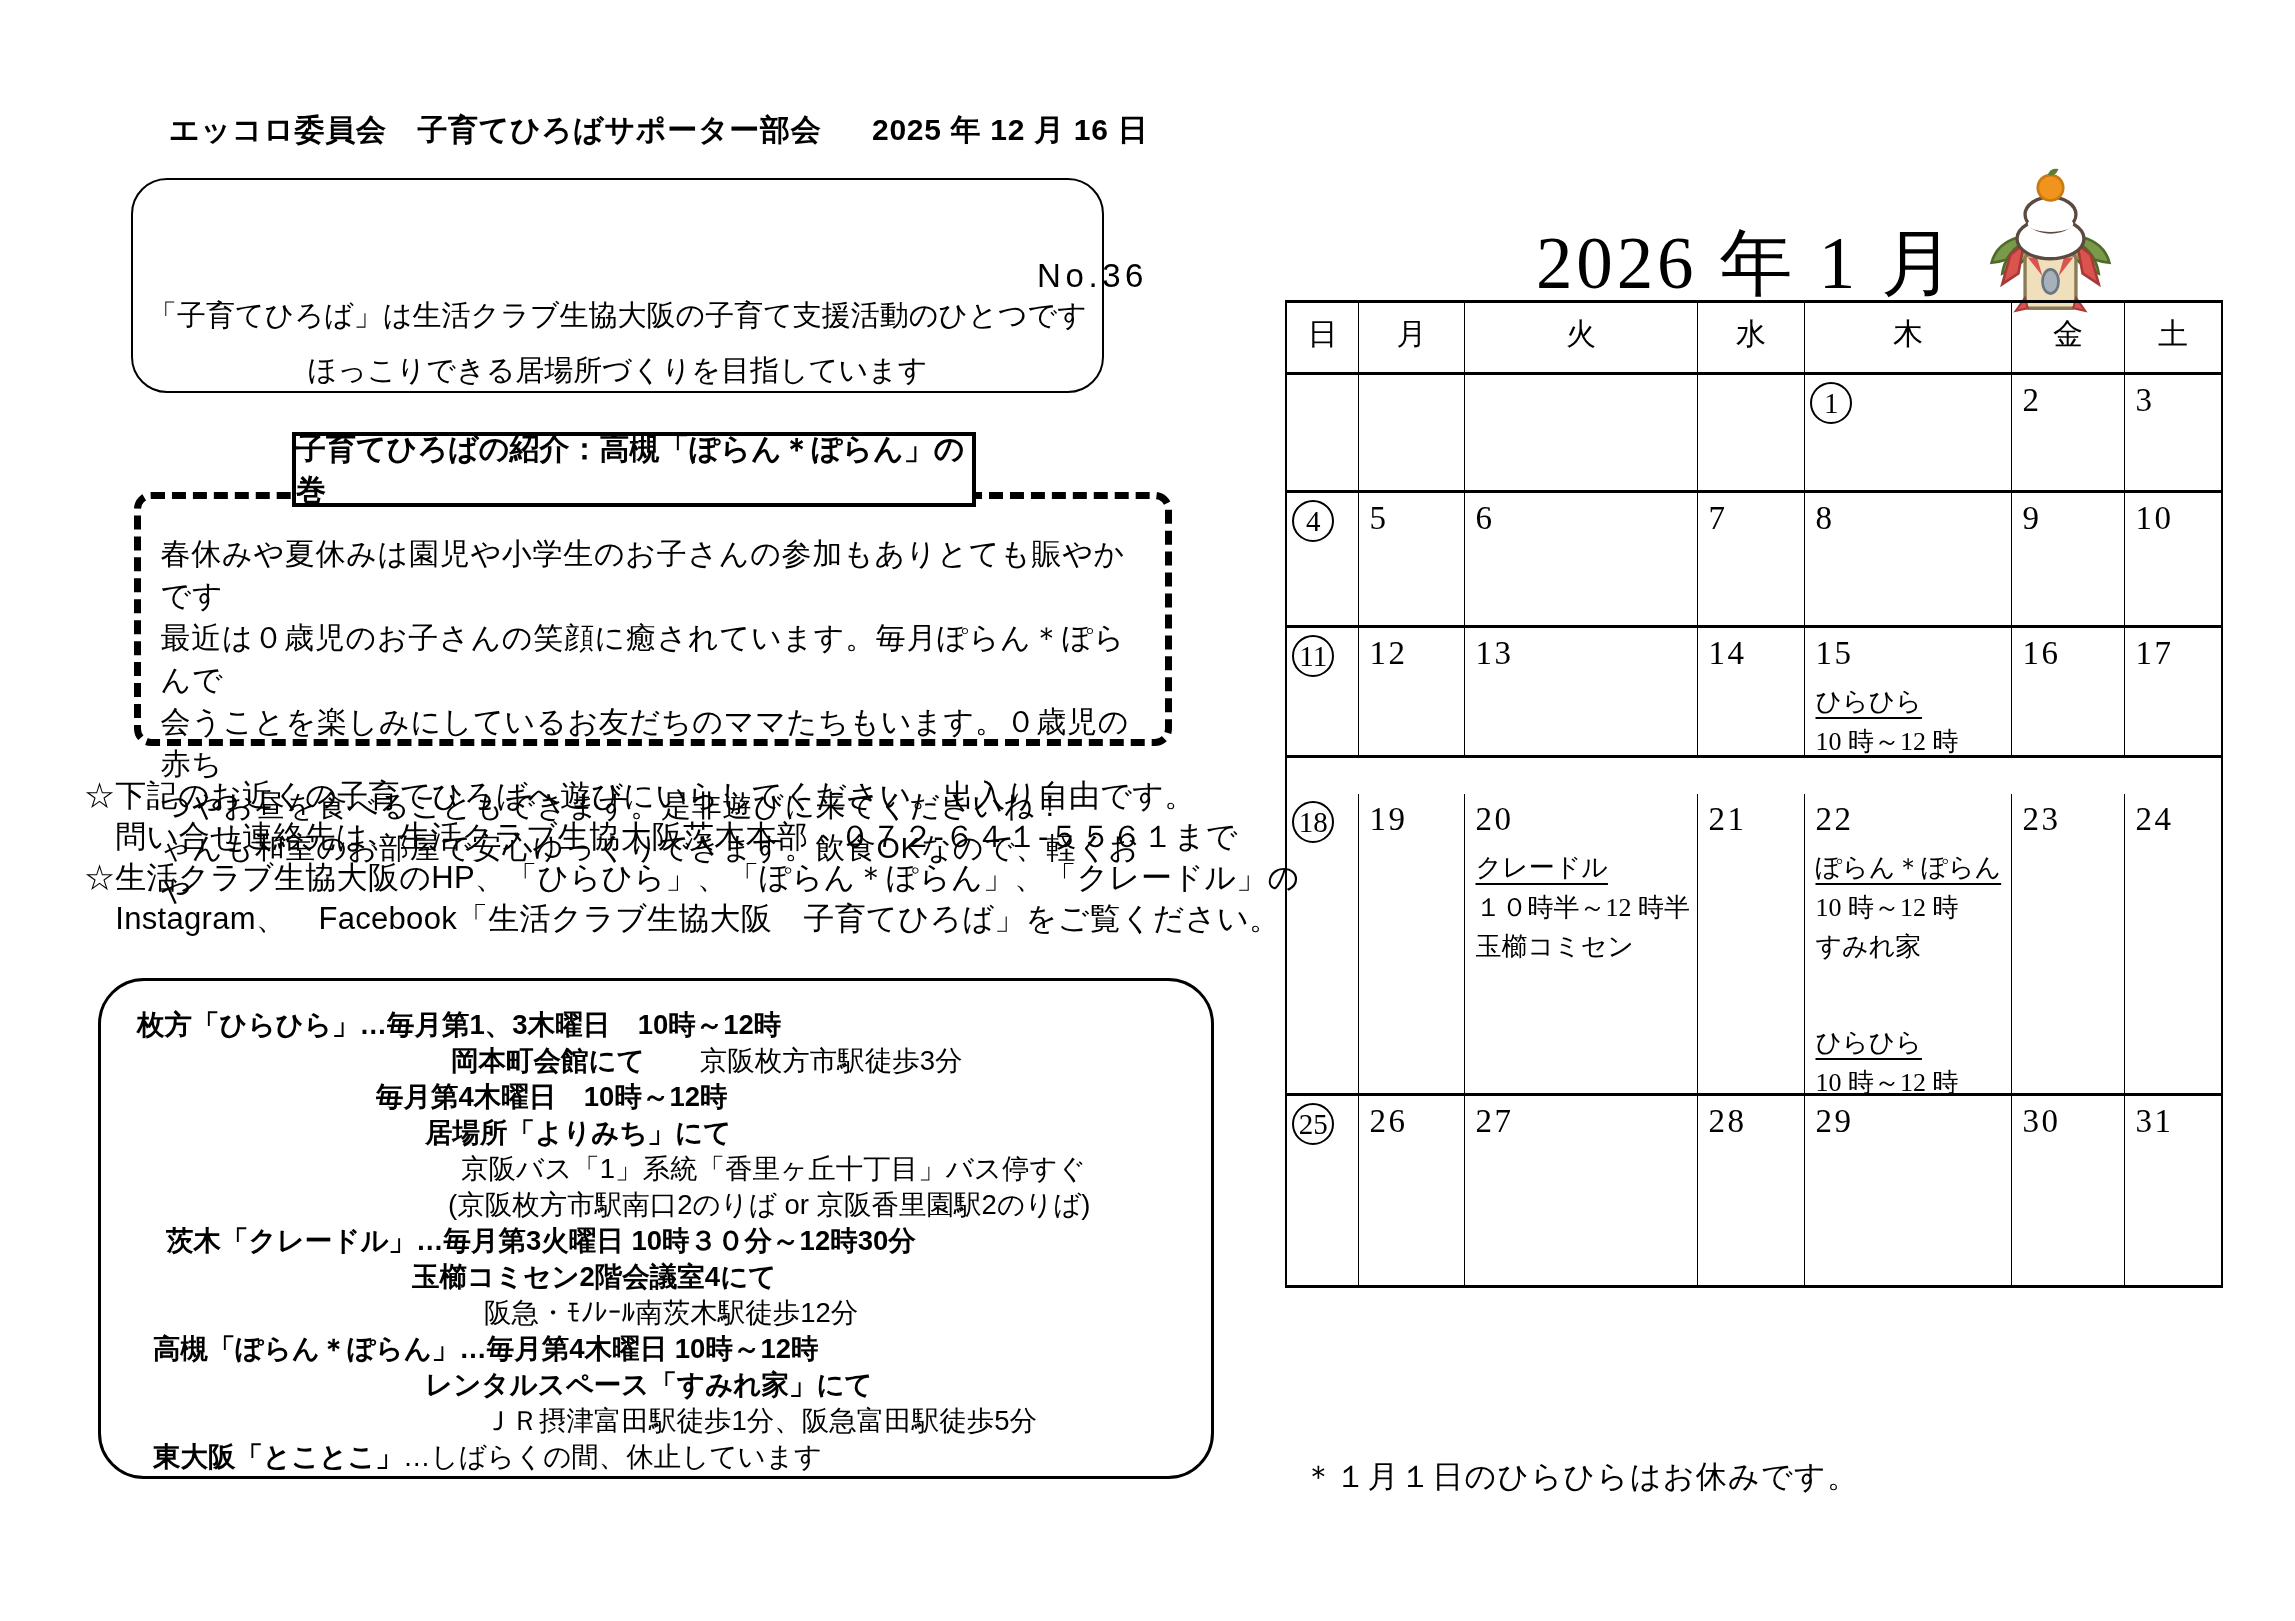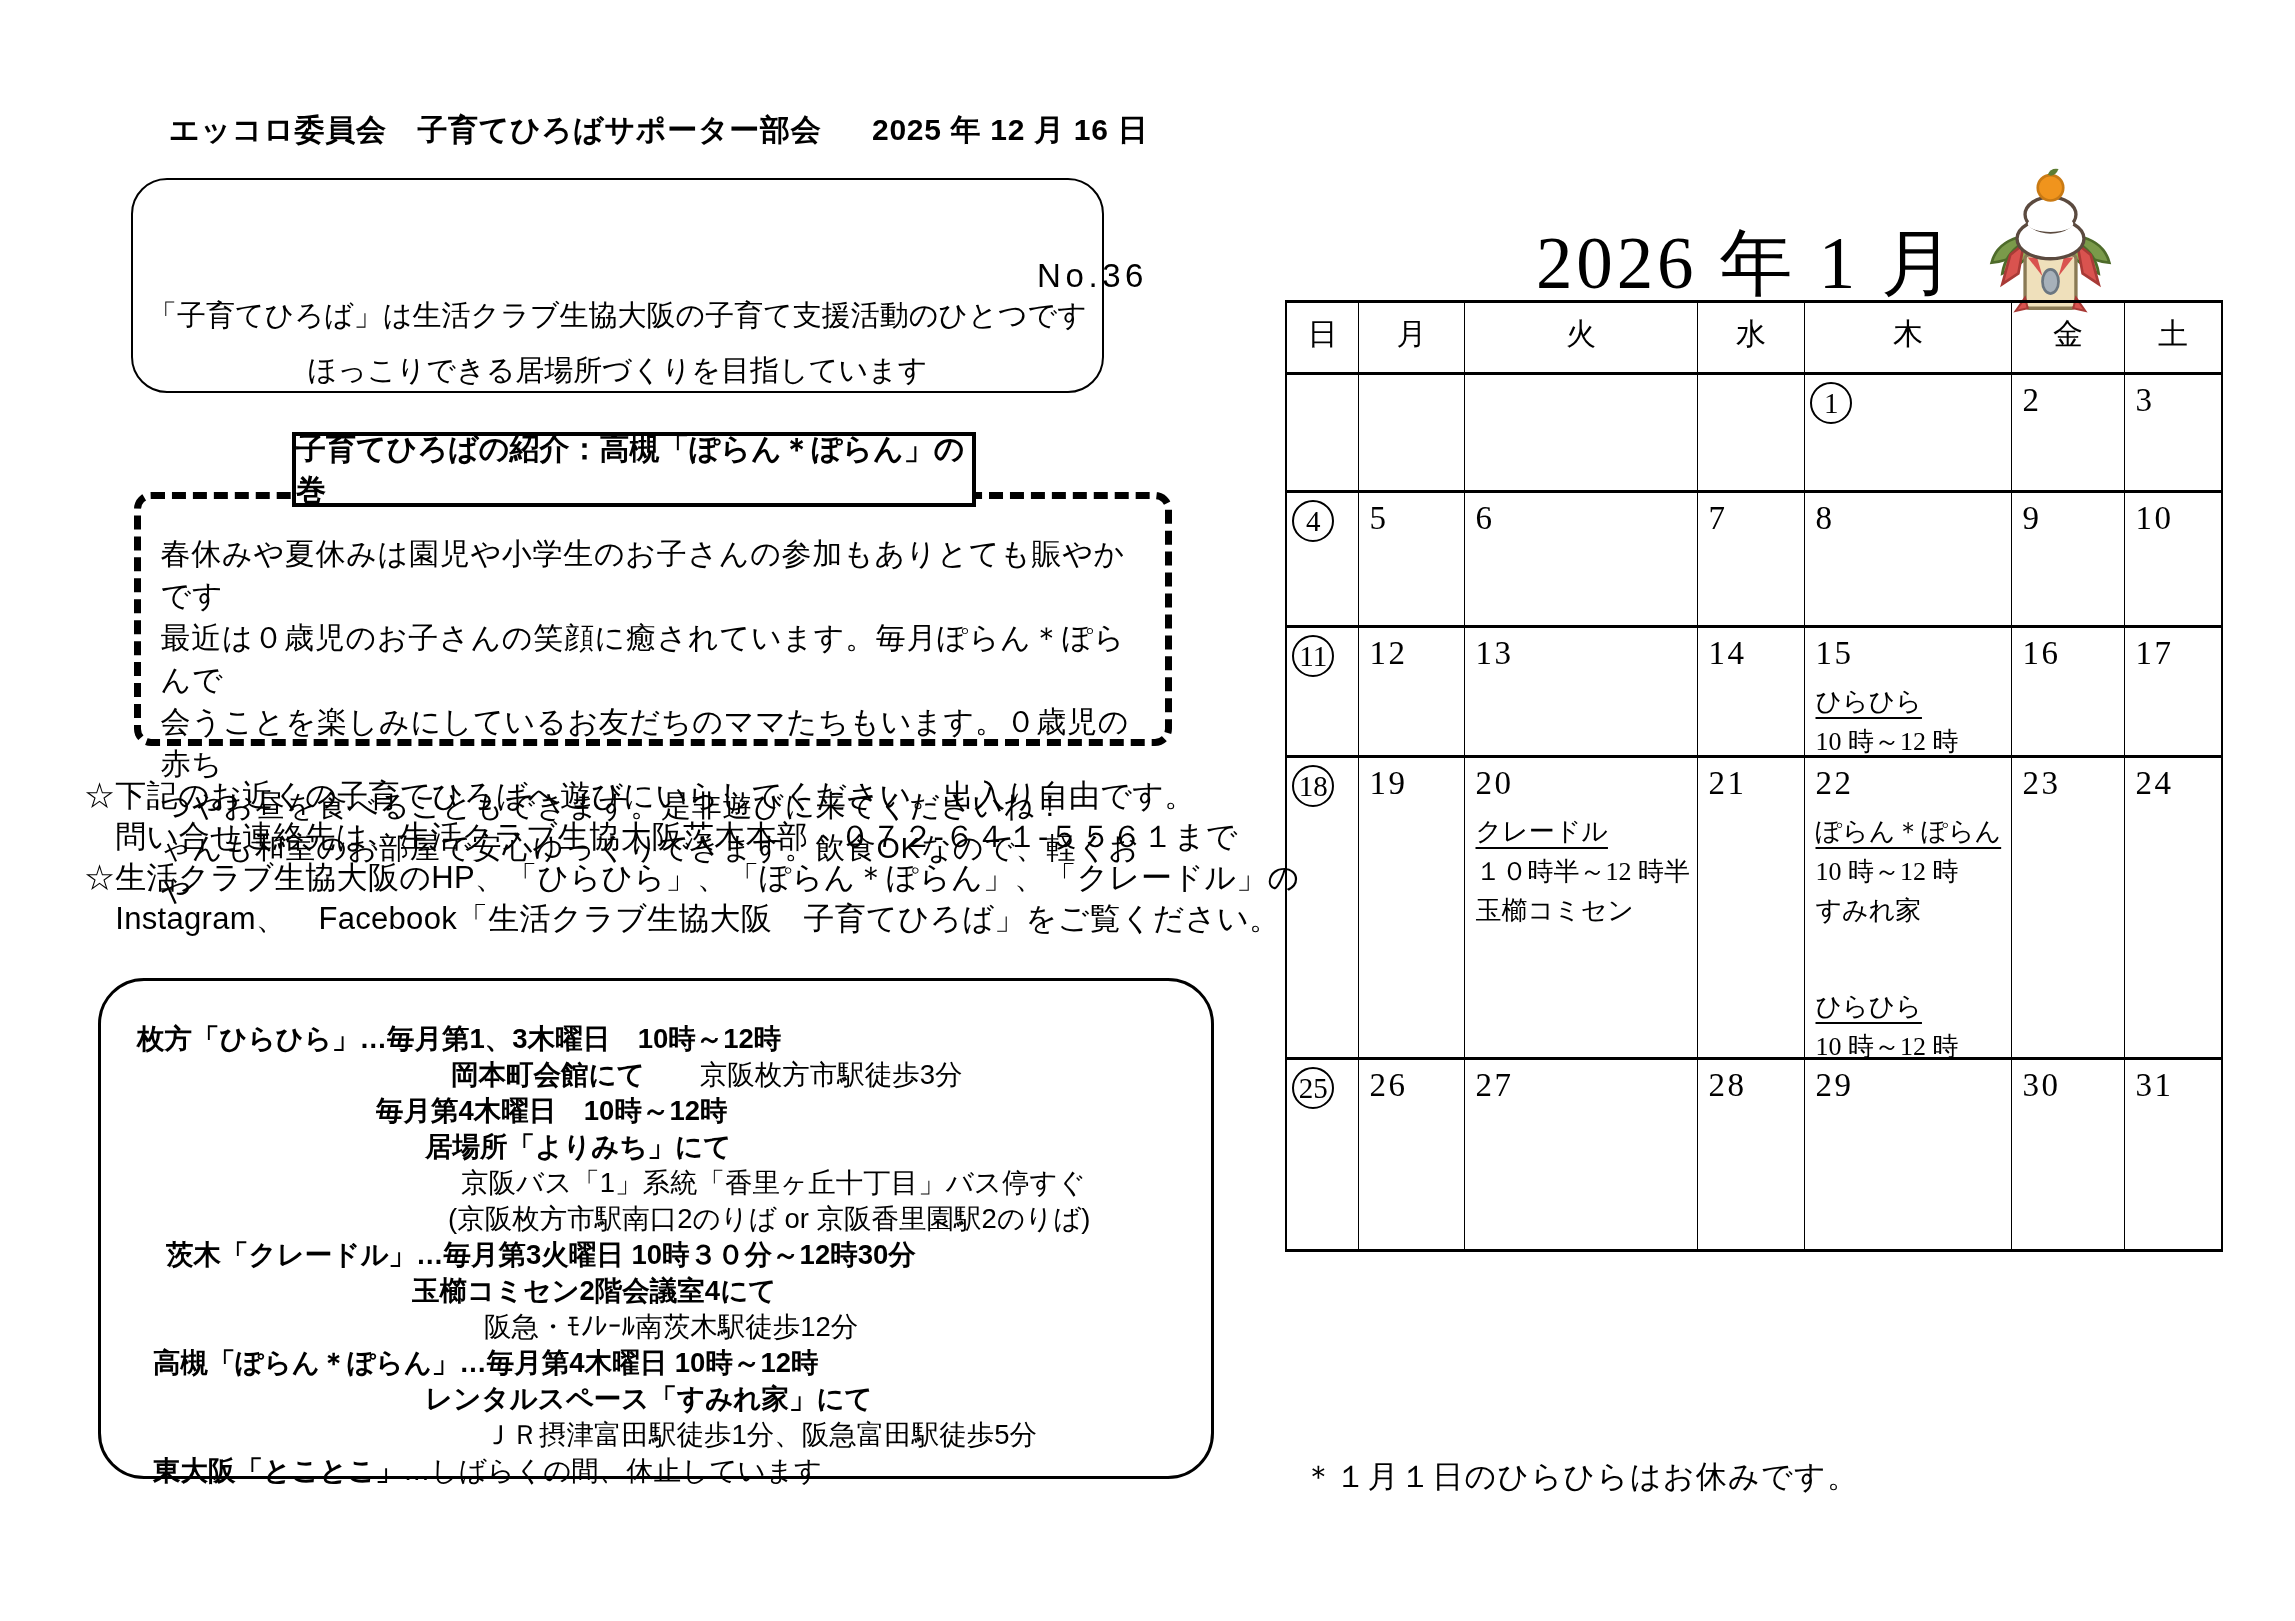--- a/index.html
+++ b/index.html
@@ -27,38 +27,38 @@
     padding:34px 18.3px 0 19.6px; }
   .intro-line { font-size:30px; line-height:42px; letter-spacing:0.7px; }
   .intro-head { left:292px; top:432px; width:684px; height:75px; border:4.6px solid #000;
     background:#fff; z-index:2; display:flex; align-items:center; justify-content:center;
     font-size:30px; font-weight:bold; }
 
   .notice { left:84px; top:775px; }
   .notice-line { font-size:31px; line-height:41px; letter-spacing:0.3px; }
 
   .sched-box { left:98px; top:978px; width:1116px; height:501px;
-    border:3.3px solid #000; border-radius:46px; background:#fff; padding-top:40px; }
+    border:3.3px solid #000; border-radius:46px; background:#fff; padding-top:26px; }
   .sl { font-size:27.5px; line-height:36px; white-space:nowrap; }
   .sl .b { font-weight:bold; }
 
   
   .cal-title { left:1387px; top:215px; width:720px; text-align:center;
     font-family:"Liberation Serif", serif; font-size:73px; letter-spacing:3.9px; }
   .mochi-icon { left:1983px; top:161px; width:135px; height:158px; }
 
   .cal { left:1285px; top:300px; border:2px solid #000; border-top-width:3.3px; border-bottom-width:3.3px;
     font-family:"Liberation Serif", serif; }
   .cal-row { display:flex; border-bottom:3.3px solid #000; }
   .cal-row:last-child { border-bottom:none; }
   .rh  { height:72px; }
   .rw1 { height:118px; }
   .rw2 { height:135px; }
   .rw3 { height:130px; }
-  .rw4 { height:302px; }
+  .rw4 { height:302px;margin-top:36px; }
   .rw5 { height:189px; }
   .cal-cell { border-right:1.3px solid #000; height:100%; overflow:hidden; }
   .cal-cell:last-child { border-right:none; }
   .c0{width:72px;} .c1{width:106px;} .c2{width:233px;} .c3{width:107px;}
   .c4{width:207px;} .c5{width:113px;} .c6{width:96px;}
   .hd { display:flex; align-items:flex-start; justify-content:center;
         font-size:30px; padding-top:10.5px; }
   .day { display:inline-block; font-size:33px; padding:6.5px 0 0 10.5px; letter-spacing:2.6px; }
   .circ { min-width:42px; height:42px; border:2px solid #000; border-radius:50%;
     text-align:center; line-height:38px; font-size:29px; padding:0; margin:6.5px 0 0 5.2px;

